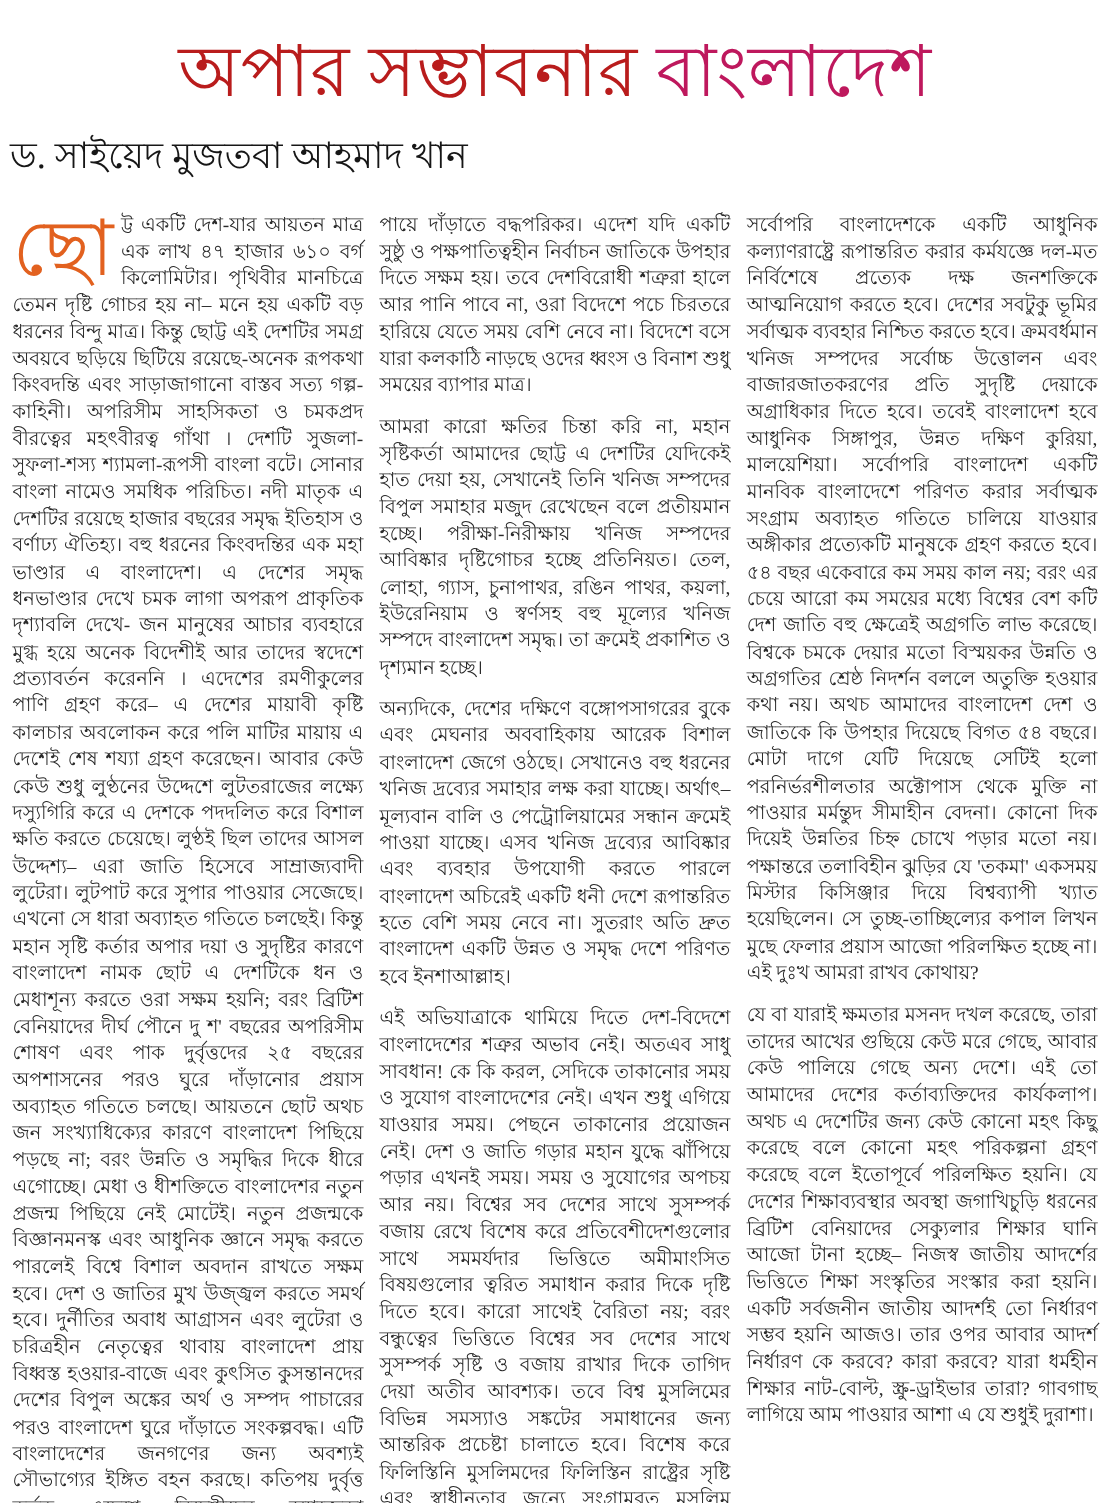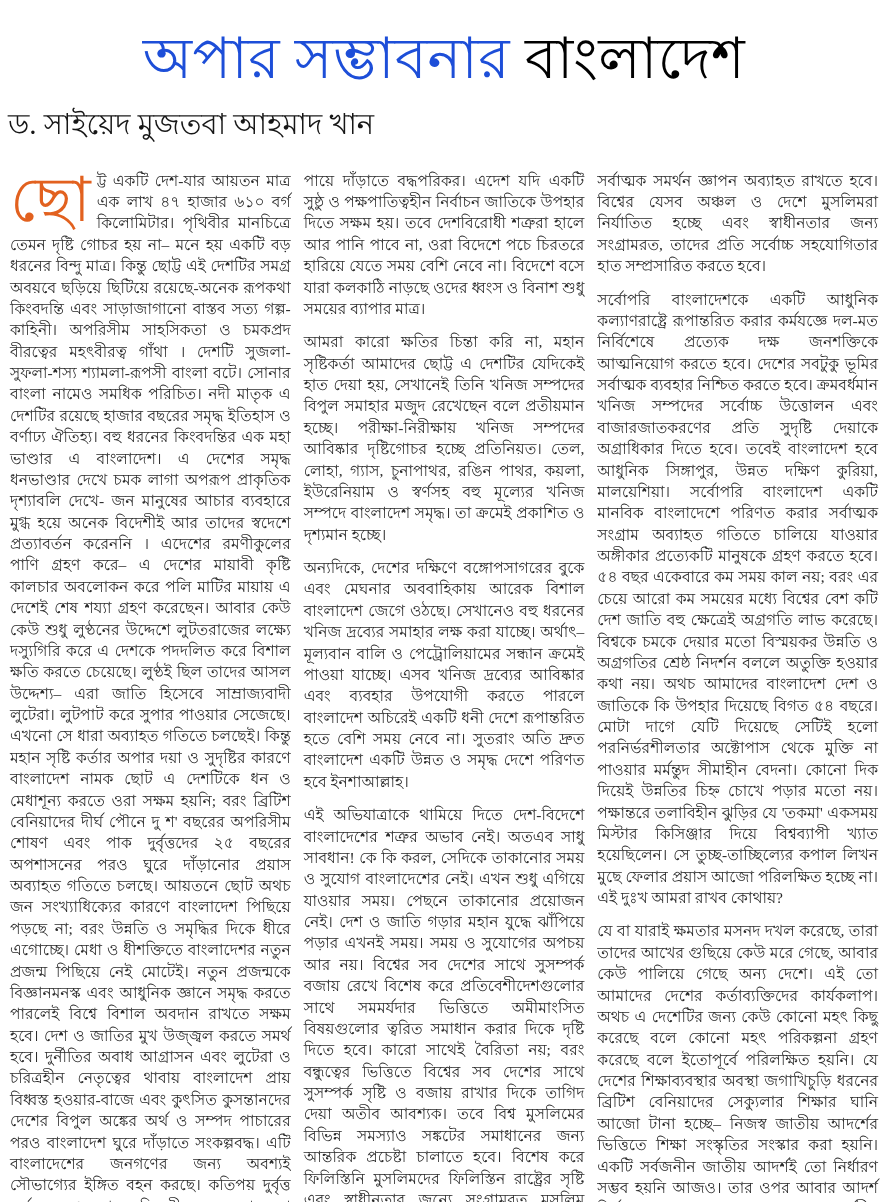--- a/index.html
+++ b/index.html
@@ -74,37 +74,36 @@
     padding: 4px 6px 0 0;
     font-weight: 400;
   }
 </style>
 </head>
 <body>
 
 <div class="page">
 
 
-  <h1 class="headline"><span class="hl-prefix" style="color: #1d4ed8; margin-top: 48px;">অপার সম্ভাবনার </span><span class="hl-highlight" style="color: #000000;">বাংলাদেশ</span></h1>
+  <h1 class="headline"><span class="hl-prefix" style="color: #b91c1c; margin-top: 48px;">অপার সম্ভাবনার </span><span class="hl-highlight" style="color: #be185d;">বাংলাদেশ</span></h1>
 
   <div class="byline">ড. সাইয়েদ মুজতবা আহমাদ খান</div>
 
   <div class="body-grid">
 
     <div class="column">
       <p class="para"><span class="dropcap" style="color: rgb(226, 97, 31);">ছো</span><span>ট্ট একটি দেশ-যার আয়তন মাত্র এক লাখ ৪৭ হাজার ৬১০ বর্গ কিলোমিটার। পৃথিবীর মানচিত্রে তেমন দৃষ্টি গোচর হয় না– মনে হয় একটি বড় ধরনের বিন্দু মাত্র। কিন্তু ছোট্ট এই দেশটির সমগ্র অবয়বে ছড়িয়ে ছিটিয়ে রয়েছে-অনেক রূপকথা কিংবদন্তি এবং সাড়াজাগানো বাস্তব সত্য গল্প-কাহিনী। অপরিসীম সাহসিকতা ও চমকপ্রদ বীরত্বের মহৎবীরত্ব গাঁথা । দেশটি সুজলা-সুফলা-শস্য শ্যামলা-রূপসী বাংলা বটে। সোনার বাংলা নামেও সমধিক পরিচিত। নদী মাতৃক এ দেশটির রয়েছে হাজার বছরের সমৃদ্ধ ইতিহাস ও বর্ণাঢ্য ঐতিহ্য। বহু ধরনের কিংবদন্তির এক মহা ভাণ্ডার এ বাংলাদেশ।  এ দেশের সমৃদ্ধ ধনভাণ্ডার দেখে চমক লাগা অপরূপ প্রাকৃতিক দৃশ্যাবলি দেখে- জন মানুষের আচার ব্যবহারে মুগ্ধ হয়ে অনেক বিদেশীই  আর তাদের স্বদেশে প্রত্যাবর্তন করেননি । এদেশের রমণীকুলের পাণি গ্রহণ করে– এ দেশের মায়াবী কৃষ্টি কালচার অবলোকন করে পলি মাটির মায়ায় এ দেশেই শেষ শয্যা গ্রহণ করেছেন। আবার কেউ কেউ শুধু লুণ্ঠনের উদ্দেশে লুটতরাজের লক্ষ্যে দস্যুগিরি করে এ দেশকে পদদলিত করে বিশাল ক্ষতি করতে চেয়েছে। লুণ্ঠই ছিল তাদের আসল উদ্দেশ্য– এরা জাতি হিসেবে সাম্রাজ্যবাদী লুটেরা। লুটপাট করে সুপার পাওয়ার সেজেছে। এখনো সে ধারা অব্যাহত গতিতে চলছেই। কিন্তু মহান সৃষ্টি কর্তার অপার দয়া  ও সুদৃষ্টির কারণে বাংলাদেশ নামক ছোট এ দেশটিকে ধন ও মেধাশূন্য করতে ওরা সক্ষম হয়নি; বরং ব্রিটিশ বেনিয়াদের দীর্ঘ পৌনে দু শ' বছরের অপরিসীম শোষণ এবং পাক দুর্বৃত্তদের ২৫ বছরের অপশাসনের পরও ঘুরে দাঁড়ানোর প্রয়াস অব্যাহত গতিতে চলছে। আয়তনে ছোট অথচ জন সংখ্যাধিক্যের কারণে বাংলাদেশ পিছিয়ে পড়ছে না; বরং উন্নতি ও সমৃদ্ধির দিকে ধীরে এগোচ্ছে। মেধা ও ধীশক্তিতে বাংলাদেশর নতুন প্রজন্ম পিছিয়ে নেই মোটেই। নতুন প্রজন্মকে বিজ্ঞানমনস্ক এবং আধুনিক জ্ঞানে সমৃদ্ধ করতে পারলেই বিশ্বে বিশাল অবদান রাখতে সক্ষম হবে। দেশ ও জাতির মুখ উজ্জ্বল করতে সমর্থ হবে। দুর্নীতির অবাধ আগ্রাসন এবং লুটেরা ও চরিত্রহীন নেতৃত্বের থাবায় বাংলাদেশ প্রায় বিধ্বস্ত হওয়ার-বাজে এবং কুৎসিত কুসন্তানদের দেশের বিপুল অঙ্কের অর্থ ও সম্পদ পাচারের পরও বাংলাদেশ ঘুরে দাঁড়াতে সংকল্পবদ্ধ। এটি বাংলাদেশের জনগণের জন্য অবশ্যই সৌভাগ্যের ইঙ্গিত বহন করছে। কতিপয় দুর্বৃত্ত কর্তৃক এদেশে বিদেশীদের অ্যাজেন্ডা বাস্তবায়নের অপপ্রয়াস এখনো অব্যাহত তা সত্ত্বেও বাংলাদেশ তার নিজ</span></p>
     </div>
 
     <div class="column">
       <p class="para">পায়ে দাঁড়াতে বদ্ধপরিকর। এদেশ যদি একটি সুষ্ঠু ও পক্ষপাতিত্বহীন নির্বাচন জাতিকে উপহার দিতে সক্ষম হয়। তবে দেশবিরোধী শত্রুরা হালে আর পানি পাবে না, ওরা বিদেশে পচে চিরতরে হারিয়ে যেতে সময় বেশি নেবে না। বিদেশে বসে যারা কলকাঠি নাড়ছে ওদের ধ্বংস ও বিনাশ শুধু সময়ের ব্যাপার মাত্র।</p>
       <p class="para">আমরা কারো ক্ষতির চিন্তা করি না, মহান সৃষ্টিকর্তা আমাদের ছোট্ট এ দেশটির যেদিকেই হাত দেয়া হয়, সেখানেই তিনি খনিজ সম্পদের বিপুল সমাহার মজুদ রেখেছেন বলে প্রতীয়মান হচ্ছে। পরীক্ষা-নিরীক্ষায় খনিজ সম্পদের আবিষ্কার দৃষ্টিগোচর হচ্ছে প্রতিনিয়ত। তেল, লোহা, গ্যাস, চুনাপাথর, রঙিন পাথর, কয়লা, ইউরেনিয়াম ও স্বর্ণসহ বহু মূল্যের খনিজ সম্পদে বাংলাদেশ সমৃদ্ধ। তা ক্রমেই প্রকাশিত ও দৃশ্যমান হচ্ছে।</p>
       <p class="para">অন্যদিকে, দেশের দক্ষিণে বঙ্গোপসাগরের বুকে এবং মেঘনার অববাহিকায় আরেক বিশাল বাংলাদেশ জেগে ওঠছে। সেখানেও বহু ধরনের খনিজ দ্রব্যের সমাহার লক্ষ করা যাচ্ছে। অর্থাৎ– মূল্যবান বালি ও পেট্রোলিয়ামের সন্ধান ক্রমেই পাওয়া যাচ্ছে। এসব খনিজ দ্রব্যের আবিষ্কার এবং ব্যবহার উপযোগী করতে পারলে বাংলাদেশ অচিরেই একটি ধনী দেশে রূপান্তরিত হতে বেশি সময় নেবে না। সুতরাং অতি দ্রুত বাংলাদেশ একটি উন্নত ও সমৃদ্ধ দেশে পরিণত হবে ইনশাআল্লাহ।</p>
       <p class="para">এই অভিযাত্রাকে থামিয়ে দিতে দেশ-বিদেশে বাংলাদেশের শত্রুর অভাব নেই। অতএব সাধু সাবধান! কে কি করল, সেদিকে তাকানোর সময় ও সুযোগ বাংলাদেশের নেই। এখন শুধু এগিয়ে যাওয়ার সময়। পেছনে তাকানোর প্রয়োজন নেই। দেশ ও জাতি গড়ার মহান যুদ্ধে ঝাঁপিয়ে পড়ার এখনই সময়। সময় ও সুযোগের অপচয় আর নয়। বিশ্বের সব দেশের সাথে সুসম্পর্ক বজায় রেখে বিশেষ করে প্রতিবেশীদেশগুলোর সাথে সমমর্যদার ভিত্তিতে অমীমাংসিত বিষয়গুলোর ত্বরিত সমাধান করার দিকে দৃষ্টি দিতে হবে। কারো সাথেই বৈরিতা নয়; বরং বন্ধুত্বের ভিত্তিতে বিশ্বের সব দেশের সাথে সুসম্পর্ক সৃষ্টি ও বজায় রাখার দিকে তাগিদ দেয়া অতীব আবশ্যক। তবে বিশ্ব মুসলিমের বিভিন্ন সমস্যাও সঙ্কটের সমাধানের জন্য আন্তরিক প্রচেষ্টা চালাতে হবে। বিশেষ করে ফিলিস্তিনি মুসলিমদের ফিলিস্তিন রাষ্ট্রের সৃষ্টি এবং স্বাধীনতার জন্যে সংগ্রামরত মুসলিম ভাইবোনদের প্রতি জোরালো সমর্থন, সাহায্য-সহযোগিতা প্রদান এবং মধ্যপ্রাচ্যের বিষফোঁড়া অবৈধ ইহুদি রাষ্ট্র ইসরাইলকে সমূলে উৎখাতের জন্য বিশ্ব মুসলিমের প্রচেষ্টার প্রতি</p>
     </div>
 
     <div class="column">
-      <p class="para">সর্বাত্মক সমর্থন জ্ঞাপন অব্যাহত রাখতে হবে। বিশ্বের যেসব অঞ্চল ও দেশে মুসলিমরা নির্যাতিত হচ্ছে এবং স্বাধীনতার জন্য সংগ্রামরত, তাদের প্রতি সর্বোচ্চ সহযোগিতার হাত সম্প্রসারিত করতে হবে।</p>
       <p class="para">সর্বোপরি বাংলাদেশকে একটি আধুনিক কল্যাণরাষ্ট্রে রূপান্তরিত করার কর্মযজ্ঞে দল-মত নির্বিশেষে প্রত্যেক দক্ষ জনশক্তিকে আত্মনিয়োগ করতে হবে। দেশের সবটুকু ভূমির সর্বাত্মক ব্যবহার নিশ্চিত করতে হবে। ক্রমবর্ধমান খনিজ সম্পদের সর্বোচ্চ উত্তোলন এবং বাজারজাতকরণের প্রতি সুদৃষ্টি দেয়াকে অগ্রাধিকার দিতে হবে। তবেই বাংলাদেশ হবে আধুনিক সিঙ্গাপুর, উন্নত দক্ষিণ কুরিয়া, মালয়েশিয়া। সর্বোপরি বাংলাদেশ একটি মানবিক বাংলাদেশে পরিণত করার সর্বাত্মক সংগ্রাম অব্যাহত গতিতে চালিয়ে যাওয়ার অঙ্গীকার প্রত্যেকটি মানুষকে গ্রহণ করতে হবে। ৫৪ বছর একেবারে কম সময় কাল নয়; বরং এর চেয়ে আরো কম সময়ের মধ্যে বিশ্বের বেশ কটি দেশ জাতি বহু ক্ষেত্রেই অগ্রগতি লাভ করেছে। বিশ্বকে চমকে দেয়ার মতো বিস্ময়কর উন্নতি ও অগ্রগতির শ্রেষ্ঠ নিদর্শন বললে অতুক্তি হওয়ার কথা নয়। অথচ আমাদের বাংলাদেশ দেশ ও জাতিকে কি উপহার দিয়েছে বিগত ৫৪ বছরে। মোটা দাগে যেটি দিয়েছে সেটিই হলো পরনির্ভরশীলতার অক্টোপাস থেকে মুক্তি না পাওয়ার মর্মন্তুদ সীমাহীন বেদনা। কোনো দিক দিয়েই উন্নতির চিহ্ন চোখে পড়ার মতো নয়। পক্ষান্তরে তলাবিহীন ঝুড়ির যে 'তকমা' একসময় মিস্টার কিসিঞ্জার দিয়ে বিশ্বব্যাপী খ্যাত হয়েছিলেন। সে তুচ্ছ-তাচ্ছিল্যের কপাল লিখন মুছে ফেলার প্রয়াস আজো পরিলক্ষিত হচ্ছে না। এই দুঃখ আমরা রাখব কোথায়?</p>
       <p class="para"><span>যে বা যারাই ক্ষমতার মসনদ দখল করেছে, তারা তাদের আখের গুছিয়ে কেউ মরে গেছে, আবার কেউ পালিয়ে গেছে অন্য দেশে। এই তো আমাদের দেশের কর্তাব্যক্তিদের কার্যকলাপ। অথচ এ দেশেটির জন্য কেউ কোনো মহৎ কিছু করেছে বলে কোনো মহৎ পরিকল্পনা গ্রহণ করেছে বলে ইতোপূর্বে পরিলক্ষিত হয়নি। যে দেশের শিক্ষাব্যবস্থার অবস্থা জগাখিচুড়ি ধরনের ব্রিটিশ বেনিয়াদের সেক্যুলার শিক্ষার ঘানি আজো টানা হচ্ছে– নিজস্ব জাতীয় আদর্শের ভিত্তিতে শিক্ষা সংস্কৃতির সংস্কার করা হয়নি। একটি সর্বজনীন জাতীয় আদর্শই তো নির্ধারণ সম্ভব হয়নি আজও। তার ওপর আবার আদর্শ নির্ধারণ কে করবে? কারা করবে? যারা ধর্মহীন শিক্ষার নাট-বোল্ট, স্ক্রু-ড্রাইভার তারা? গাবগাছ লাগিয়ে আম পাওয়ার আশা এ যে শুধুই দুরাশা।</span></p>
     </div>
 
   </div>
 </div>
 
 </body></html>

